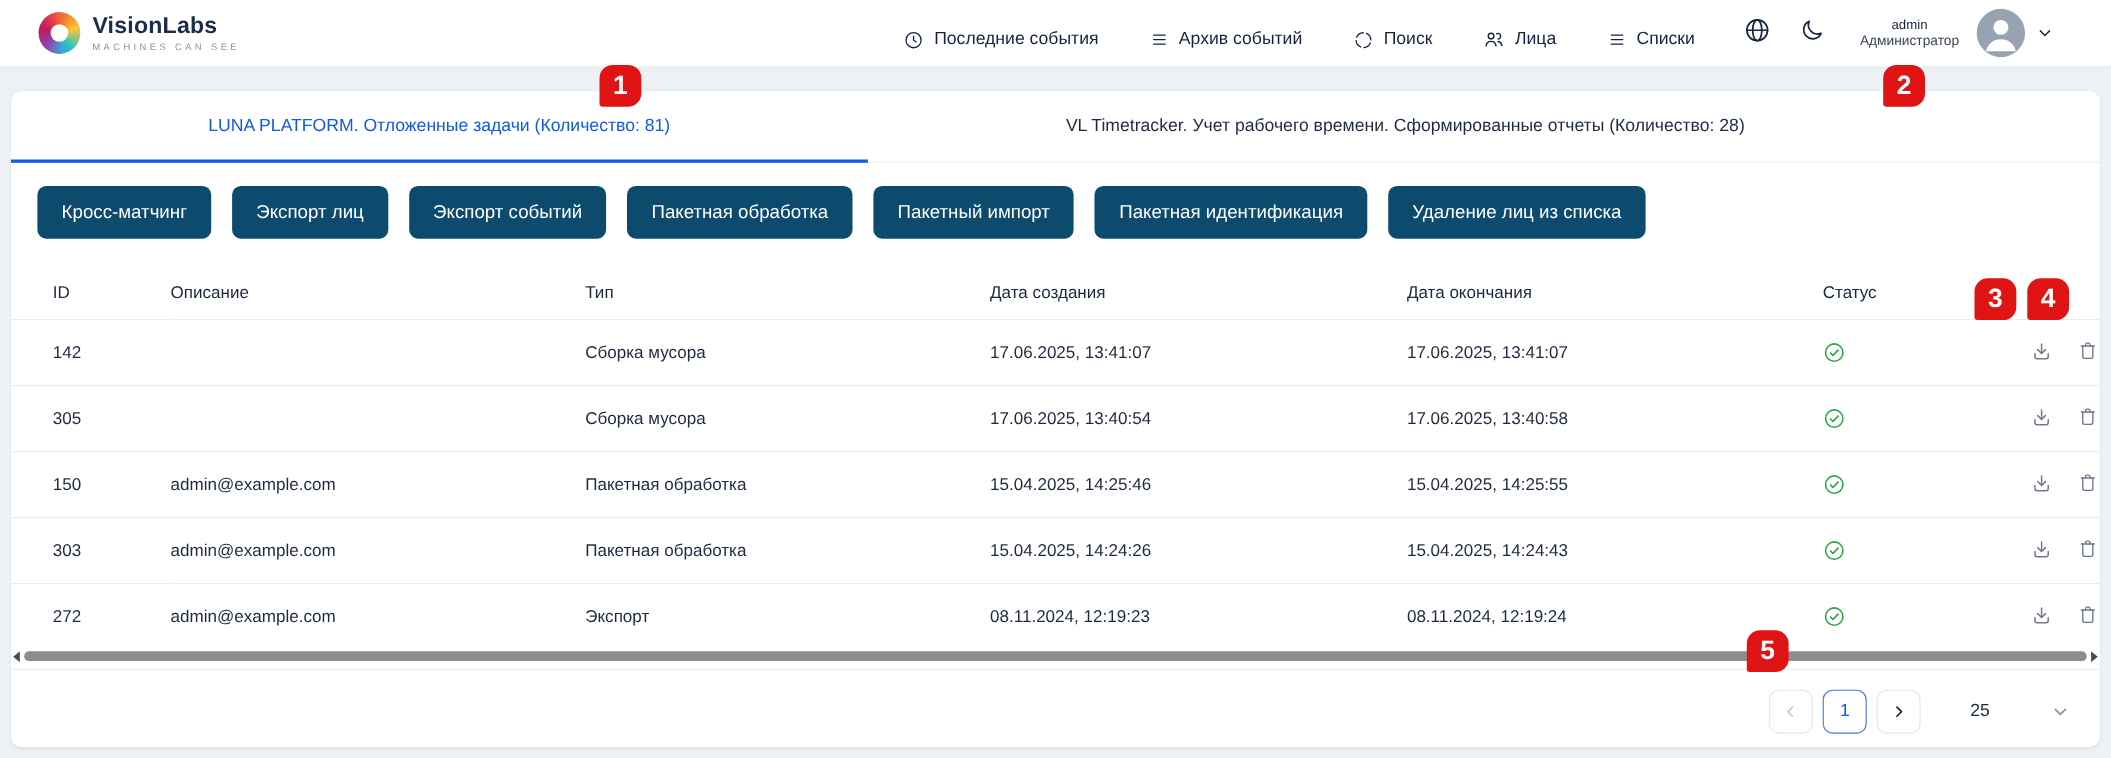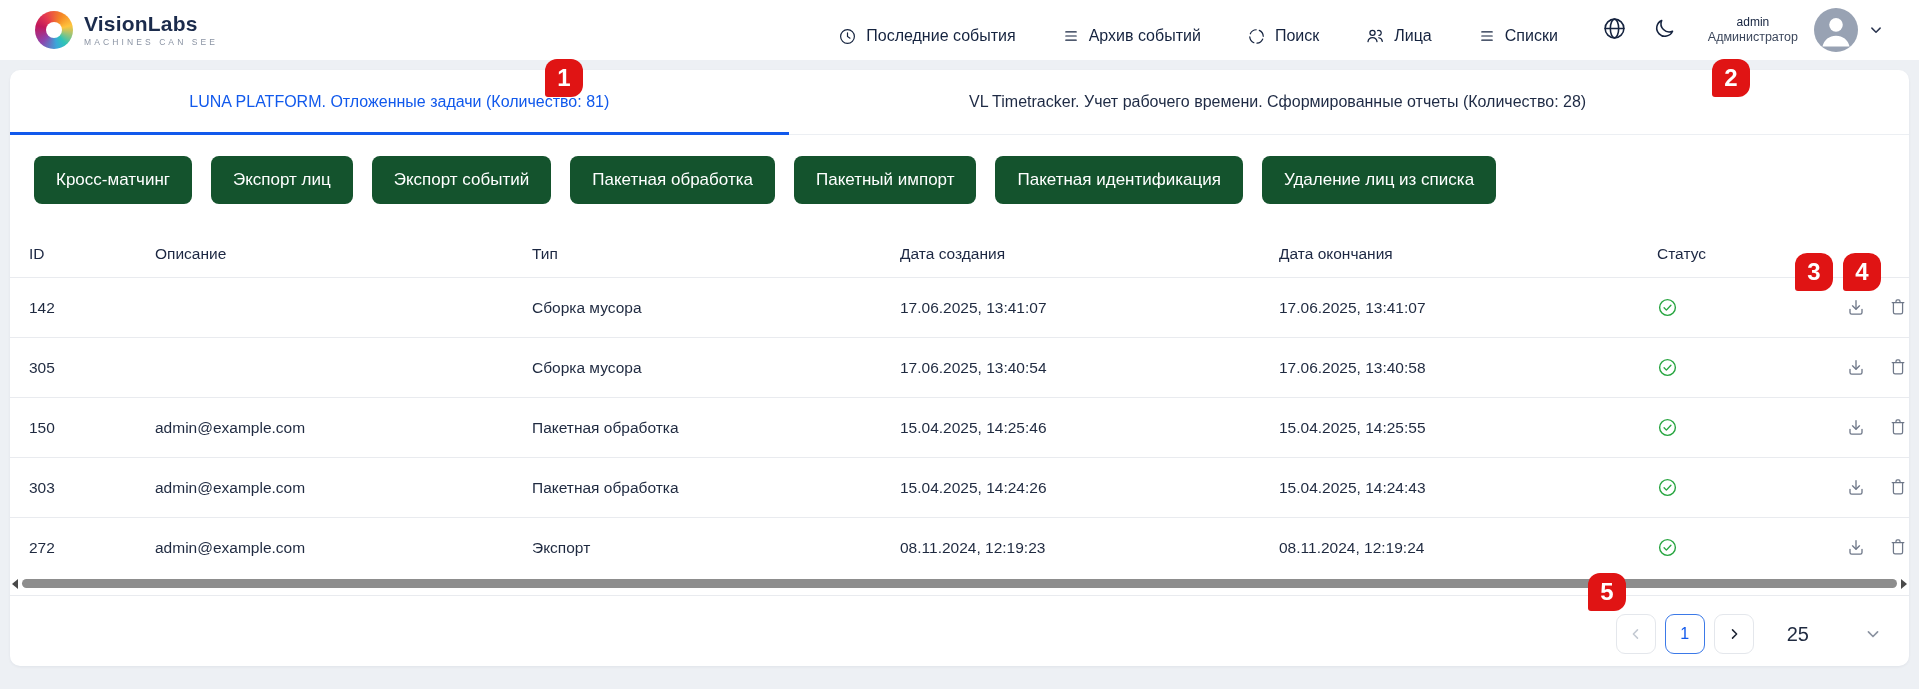--- a/index.html
+++ b/index.html
@@ -3,67 +3,67 @@
 <meta charset="utf-8">
 <style>
   html,body{margin:0;padding:0;}
   body{
     width:1919px;height:689px;position:relative;overflow:hidden;
     background:#edf0f4;color:#1e2a44;
     font-family:"Liberation Sans","DejaVu Sans",sans-serif;
     -webkit-font-smoothing:antialiased;
   }
   
-  .topbar{height:60px;background:#fff;display:flex;align-items:center;padding:0 34px 0 35px;box-sizing:border-box;}
+  .topbar{height:60px;background:#fff;display:flex;align-items:center;padding:0 51px 0 35px;box-sizing:border-box;}
   .logo{display:flex;align-items:center;gap:11px;}
   .logo-donut{width:38px;height:38px;border-radius:50%;position:relative;
     background:conic-gradient(from -30deg,#e63a4f,#f58a25 60deg,#ffc43d 105deg,#2ec4b6 170deg,#3aa7d9 200deg,#8e44ad 255deg,#c2185b 315deg,#e63a4f 360deg);}
   .logo-donut::after{content:'';position:absolute;left:11px;top:11px;width:16px;height:16px;border-radius:50%;background:#fff;}
   .logo-name{font-size:21px;font-weight:700;color:#1b2b4c;letter-spacing:.2px;line-height:1.05;}
   .logo-tagline{font-size:8.5px;letter-spacing:3.1px;color:#8a93a3;margin-top:2px;}
   .nav{display:flex;align-items:center;gap:46px;margin-left:auto;margin-top:12px;}
   .nav-item{display:flex;align-items:center;gap:9px;font-size:16px;color:#15233f;cursor:pointer;white-space:nowrap;}
   .nav-item svg{display:block;}
   .top-icons{display:flex;align-items:center;margin-left:44px;gap:26px;}
   .user-block{text-align:center;margin-left:32px;line-height:1.25;}
   .user-name{font-size:12px;color:#15233f;}
   .user-role{font-size:12.5px;color:#3c475c;text-align:right;}
   .avatar{width:44px;height:44px;border-radius:50%;background:#98a2b3;margin-left:16px;overflow:hidden;display:flex;align-items:center;justify-content:center;}
   .caret{margin-left:9px;display:flex;align-items:center;}
   
-  .card{position:absolute;left:10px;top:70px;width:1899px;height:596px;background:#fff;border-radius:10px;box-shadow:0 1px 3px rgba(20,30,60,.06);box-sizing:border-box;}
+  .card{position:absolute;left:10px;top:83px;width:1899px;height:596px;background:#fff;border-radius:10px;box-shadow:0 1px 3px rgba(20,30,60,.06);box-sizing:border-box;}
   .tabs{display:flex;height:64px;border-bottom:1px solid #eceff3;}
   .tab{display:flex;align-items:center;justify-content:center;font-size:16px;color:#1e2a44;cursor:pointer;position:relative;text-align:center;}
   .tab-1{width:41%;}
   .tab-2{width:51.5%;justify-content:center;}
   .tab.active{color:#1159ec;}
   .tab.active::after{content:'';position:absolute;left:0;right:0;bottom:-1px;height:3px;background:#1159ec;}
   
   .actions-row{display:flex;gap:19px;margin:21px 0 0 24px;}
-  .btn{height:48px;padding:0 22px;background:#14532d;color:#fff;border:none;border-radius:8px;
+  .btn{height:48px;padding:0 22px;background:#0c4a6e;color:#fff;border:none;border-radius:8px;
     font-size:17px;font-family:inherit;cursor:pointer;white-space:nowrap;}
   
   table{width:100%;border-collapse:collapse;margin-top:27px;font-size:15.5px;table-layout:fixed;}
   thead th{text-align:left;font-weight:400;height:46px;color:#1c2742;padding:0;}
   tbody td{height:59px;border-top:1px solid #e9ebef;padding:0;color:#1f2a40;}
-  th:first-child,td:first-child{padding-left:19px;}
+  th:first-child,td:first-child{padding-left:38px;}
   td.cell-status svg,th.col-status{vertical-align:middle;}
   td.cell-actions{text-align:right;padding-right:12px;white-space:nowrap;}
   td.cell-actions .icon-btn{display:inline-flex;width:24px;height:24px;align-items:center;justify-content:center;cursor:pointer;margin-left:14px;}
   
   .hscroll{display:flex;align-items:center;height:13px;margin:0 2px;}
   .scroll-arrow-left{width:0;height:0;border-top:5px solid transparent;border-bottom:5px solid transparent;border-right:6px solid #4a4a4a;cursor:pointer;}
   .scroll-arrow-right{width:0;height:0;border-top:5px solid transparent;border-bottom:5px solid transparent;border-left:6px solid #4a4a4a;cursor:pointer;}
   .scroll-thumb{flex:1;height:9px;background:#8d8d8d;border-radius:5px;margin:0 4px;cursor:grab;}
   
   .pager{display:flex;align-items:center;justify-content:flex-end;height:76px;border-top:1px solid #e9ebef;margin-top:5px;padding-right:26px;gap:9px;}
   .pbtn{width:40px;height:40px;box-sizing:border-box;border:1px solid #e4e7ec;border-radius:9px;background:#fff;
     display:flex;align-items:center;justify-content:center;cursor:pointer;font-family:inherit;}
   .pbtn.current{border-color:#3b79e8;color:#1159ec;font-size:16px;}
-  .page-size{font-size:20px;color:#1f2a40;margin-left:24px;}
+  .page-size{font-size:16px;color:#1f2a40;margin-left:36px;}
   .size-caret{margin-left:45px;display:flex;align-items:center;cursor:pointer;}
   
   .badge{position:absolute;width:38px;height:38px;background:#e01414;border-radius:12px 12px 12px 3px;
     color:#fff;font-size:24px;font-weight:700;display:flex;align-items:center;justify-content:center;z-index:50;}
   .badge-1{left:545px;top:59px;}
   .badge-2{left:1712px;top:59px;}
   .badge-3{left:1795px;top:253px;}
   .badge-4{left:1843px;top:253px;}
   .badge-5{left:1588px;top:573px;}
 </style>

